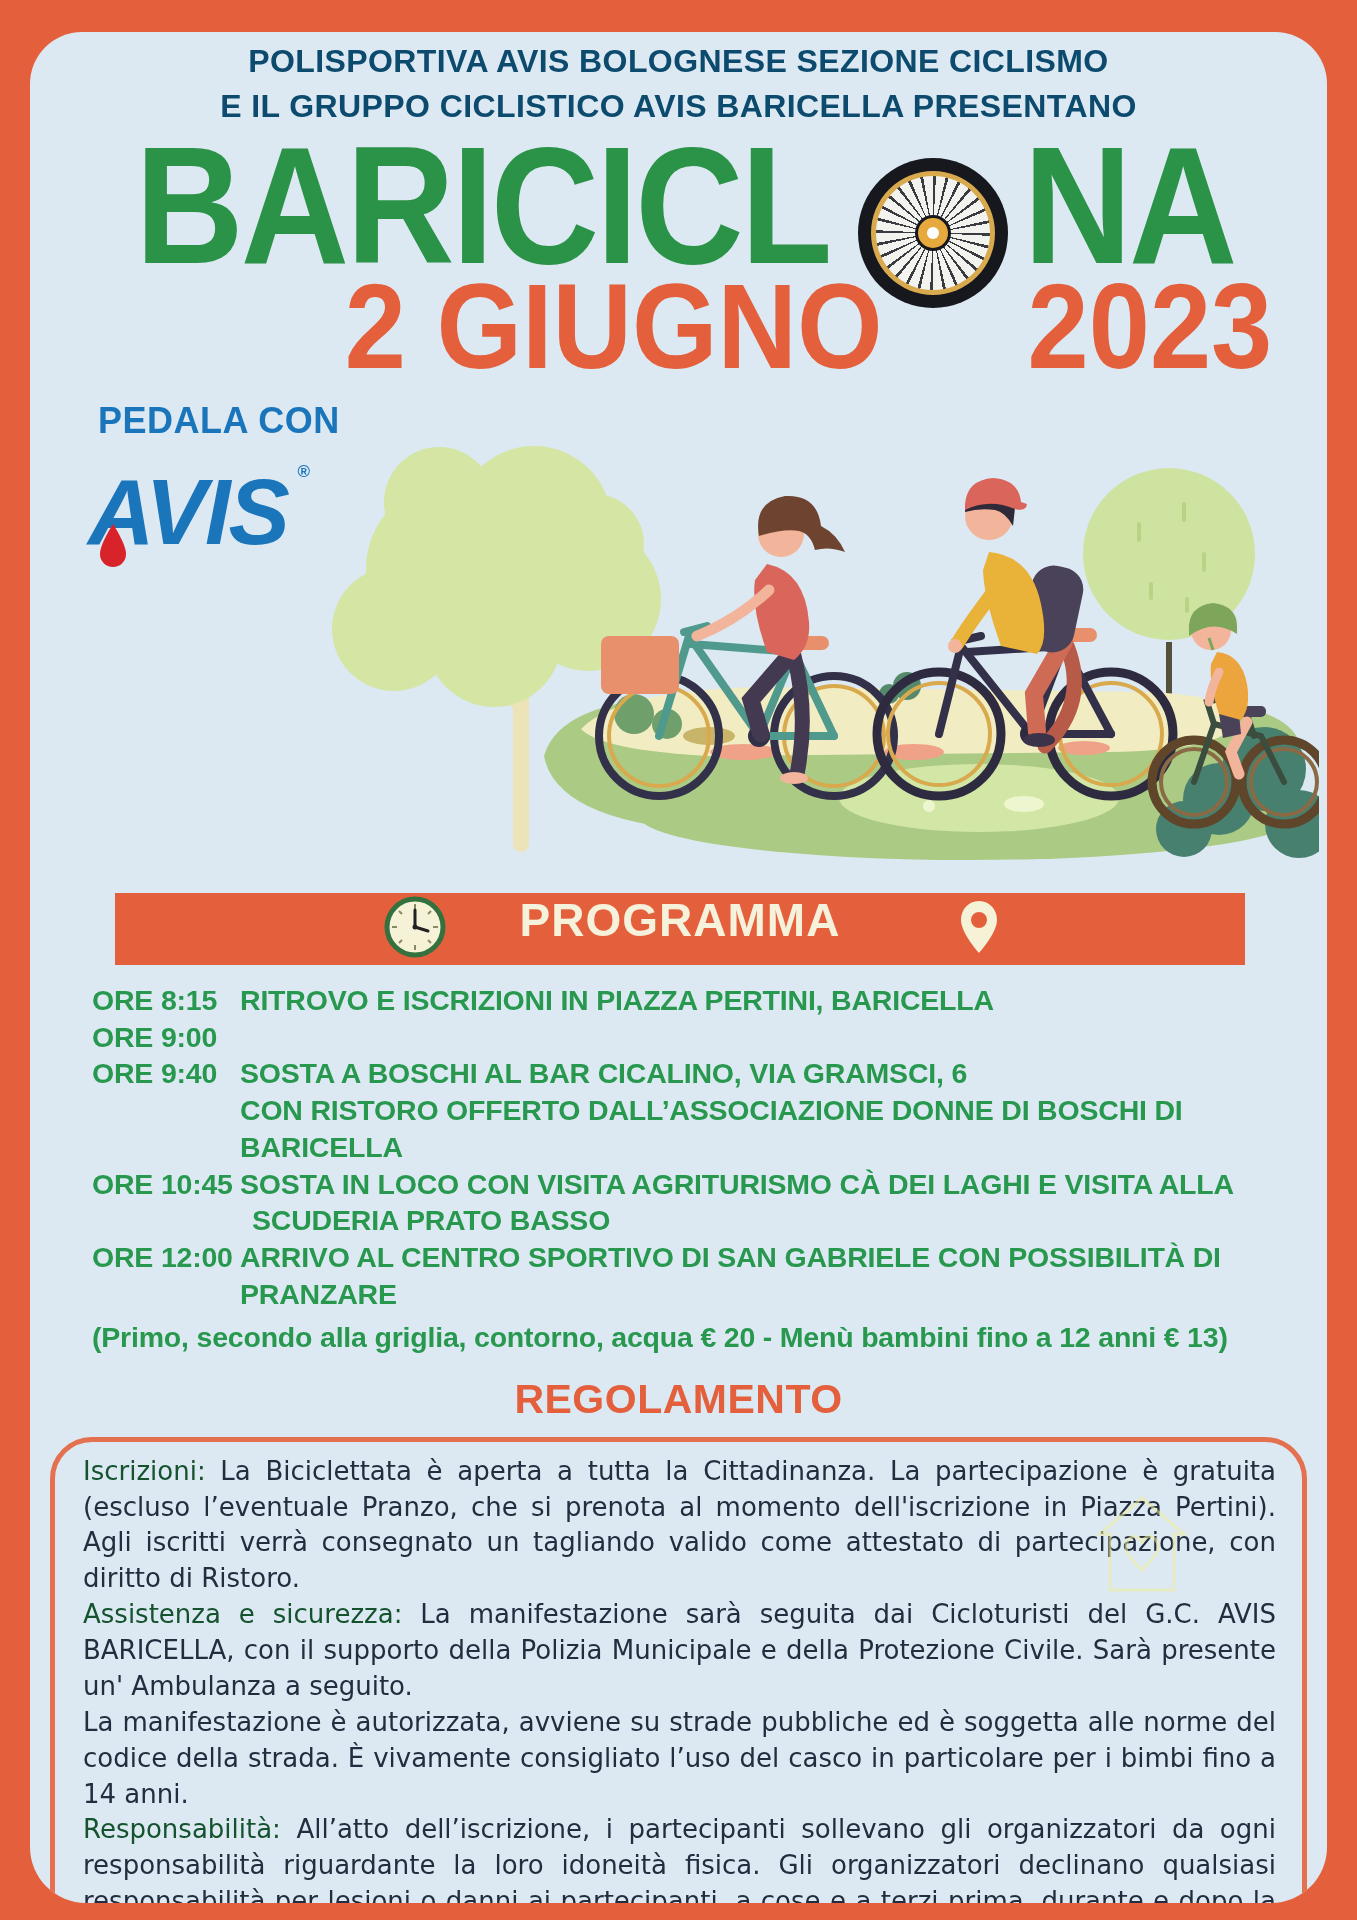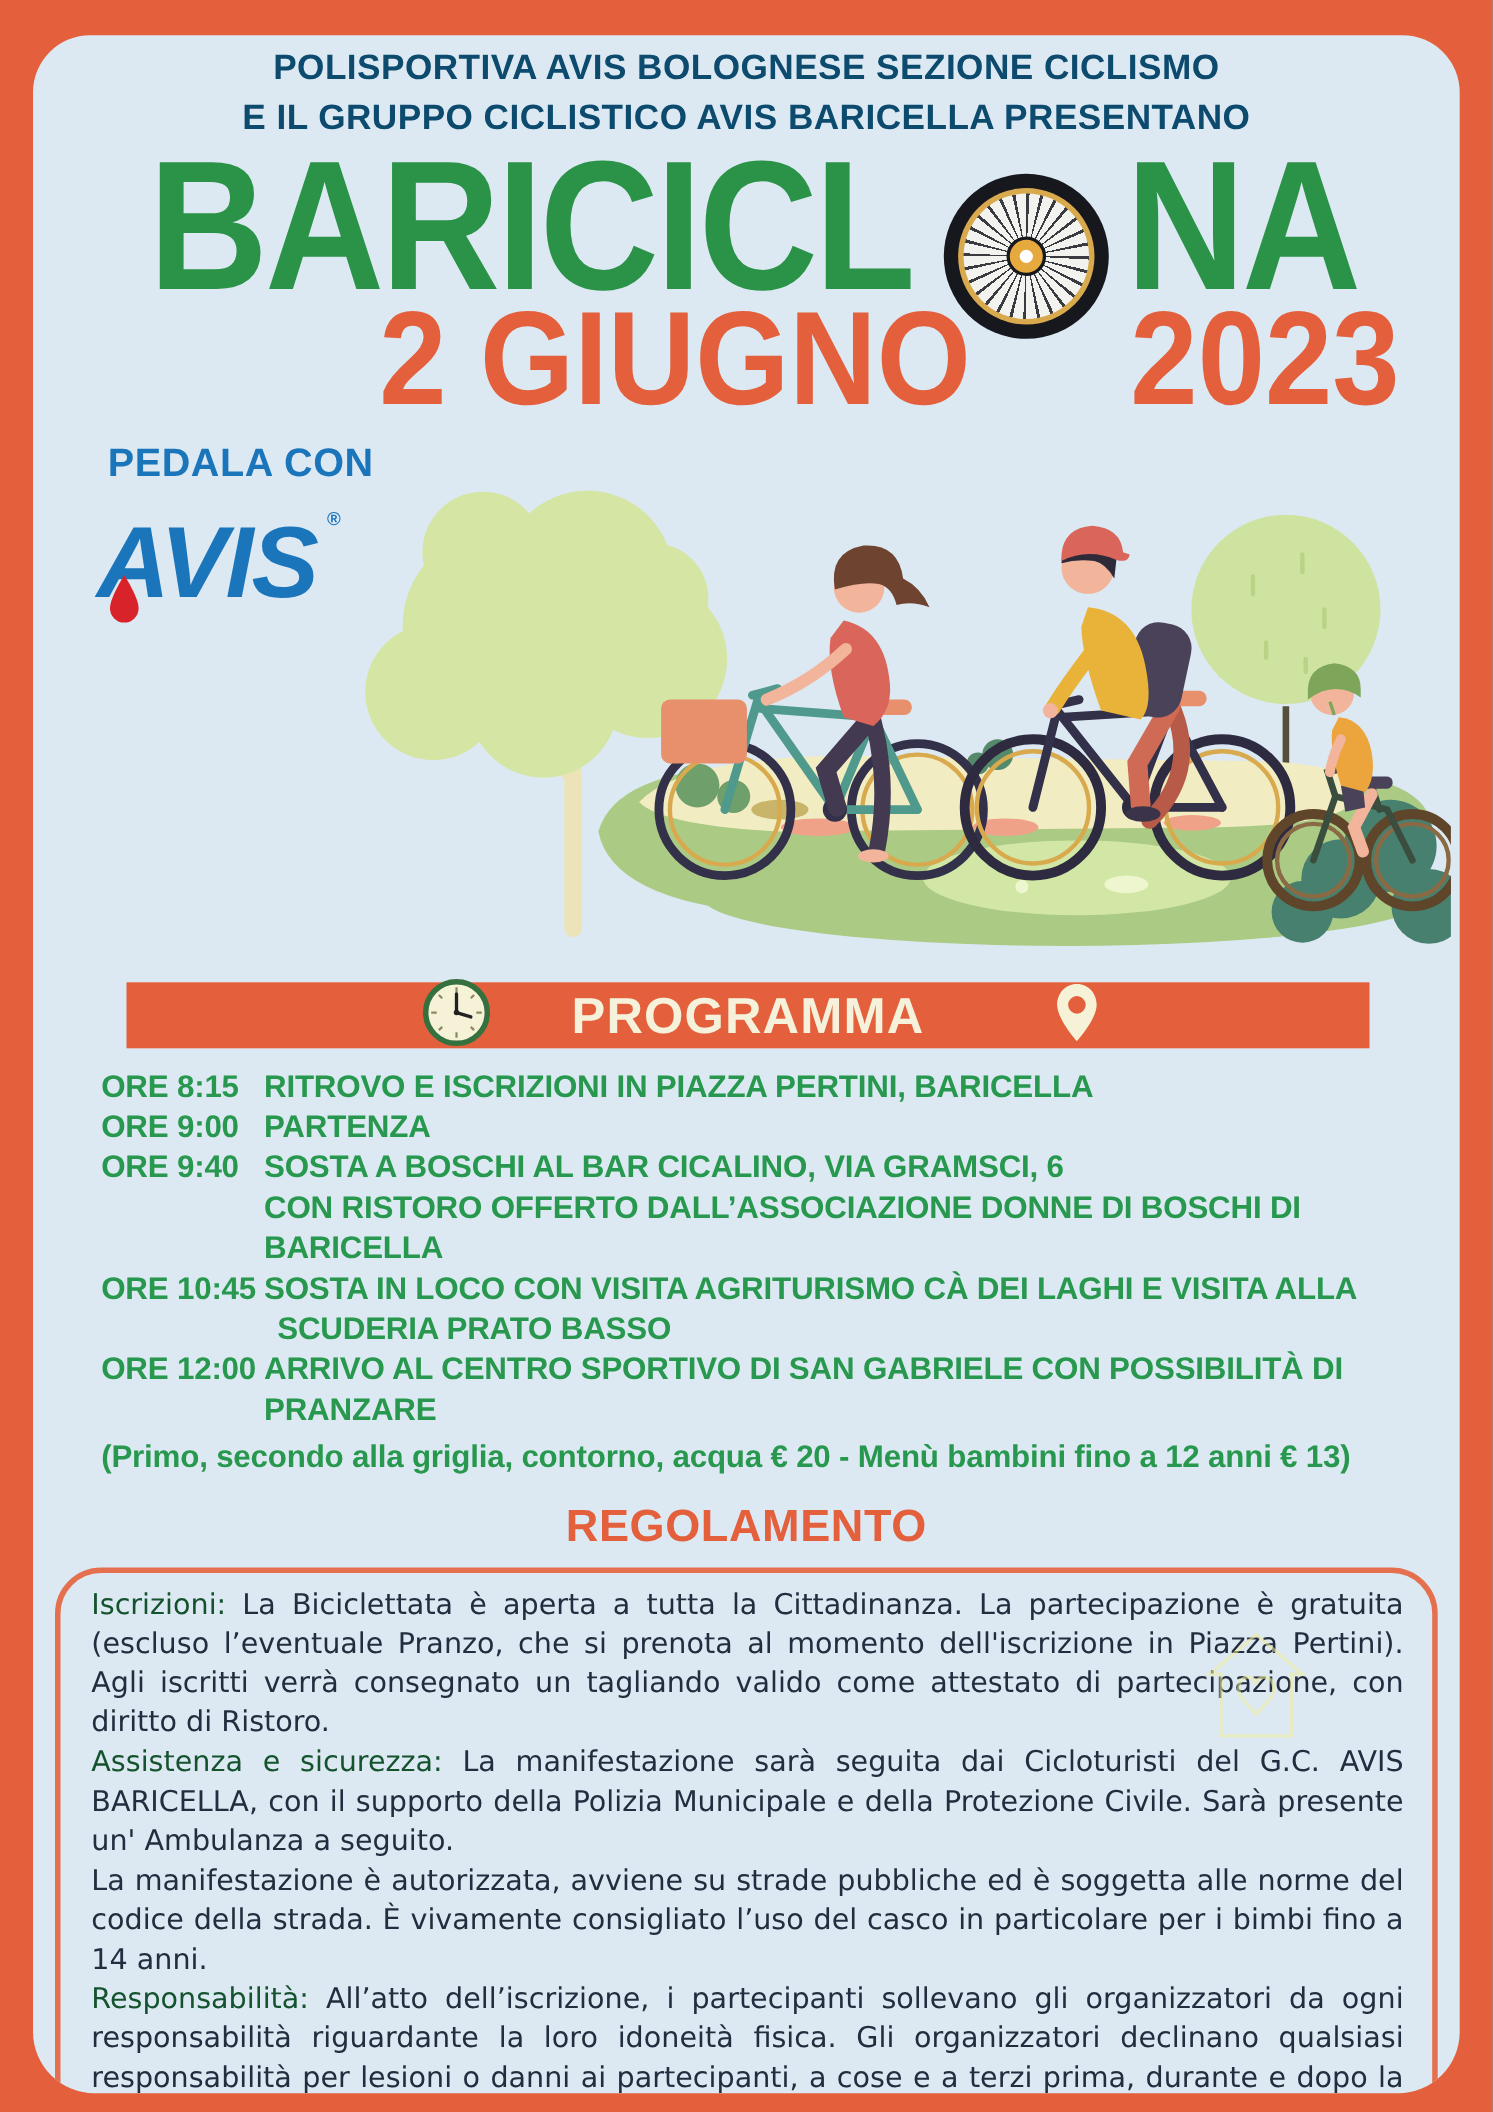--- a/index.html
+++ b/index.html
@@ -36,22 +36,22 @@
   .hero{position:relative;height:505px;margin-top:8px;}
   .pedala{position:absolute;left:68px;top:16px;color:#1b75bb;font-size:36px;
           font-weight:700;letter-spacing:.5px;}
   .avis-logo{position:absolute;left:58px;top:52px;color:#1b75bb;font-size:92px;
              font-weight:900;font-style:italic;letter-spacing:-2px;margin-top:24px;}
   .avis-reg{position:absolute;right:-20px;top:2px;font-size:17px;font-weight:700;font-style:normal;}
   .avis-drop{position:absolute;left:8px;top:26px;}
   .illustration{position:absolute;right:8px;top:0;width:1030px;height:500px;}
 
   
-  .prog-banner{position:relative;margin:4px 82px 0 85px;height:60px;background:#e4603d;
-               display:flex;align-items:center;justify-content:center;}
+  .prog-banner{position:relative;margin:4px 82px 0 85px;height:72px;background:#e4603d;
+               display:flex;align-items:flex-start;justify-content:center;}
   .prog-title{color:#f6f1da;font-size:46px;font-weight:800;letter-spacing:1px;}
   .clock{position:absolute;left:268px;top:50%;transform:translateY(-50%);}
   .pin{position:absolute;right:246px;top:50%;transform:translateY(-50%);}
 
   
   .program{margin:17px 0 0 62px;color:#27984e;font-weight:700;font-size:28.5px;
            letter-spacing:-.2px;}
   .prog-row{display:flex;line-height:1.29;}
   .prog-time{width:148px;flex:none;}
   .prog-text{flex:1;}
@@ -282,21 +282,20 @@
       </span>
     </div>
 
     <div class="program">
       <div class="prog-row">
         <span class="prog-time">ORE 8:15</span>
         <span class="prog-text">RITROVO E ISCRIZIONI IN PIAZZA PERTINI, BARICELLA</span>
       </div>
       <div class="prog-row">
         <span class="prog-time">ORE 9:00</span>
-        <span class="prog-text">PARTENZA</span>
       </div>
       <div class="prog-row">
         <span class="prog-time">ORE 9:40</span>
         <span class="prog-text">SOSTA A BOSCHI AL BAR CICALINO, VIA GRAMSCI, 6</span>
       </div>
       <div class="prog-row">
         <span class="prog-time"></span>
         <span class="prog-text">CON RISTORO OFFERTO DALL’ASSOCIAZIONE DONNE DI BOSCHI DI BARICELLA</span>
       </div>
       <div class="prog-row">

